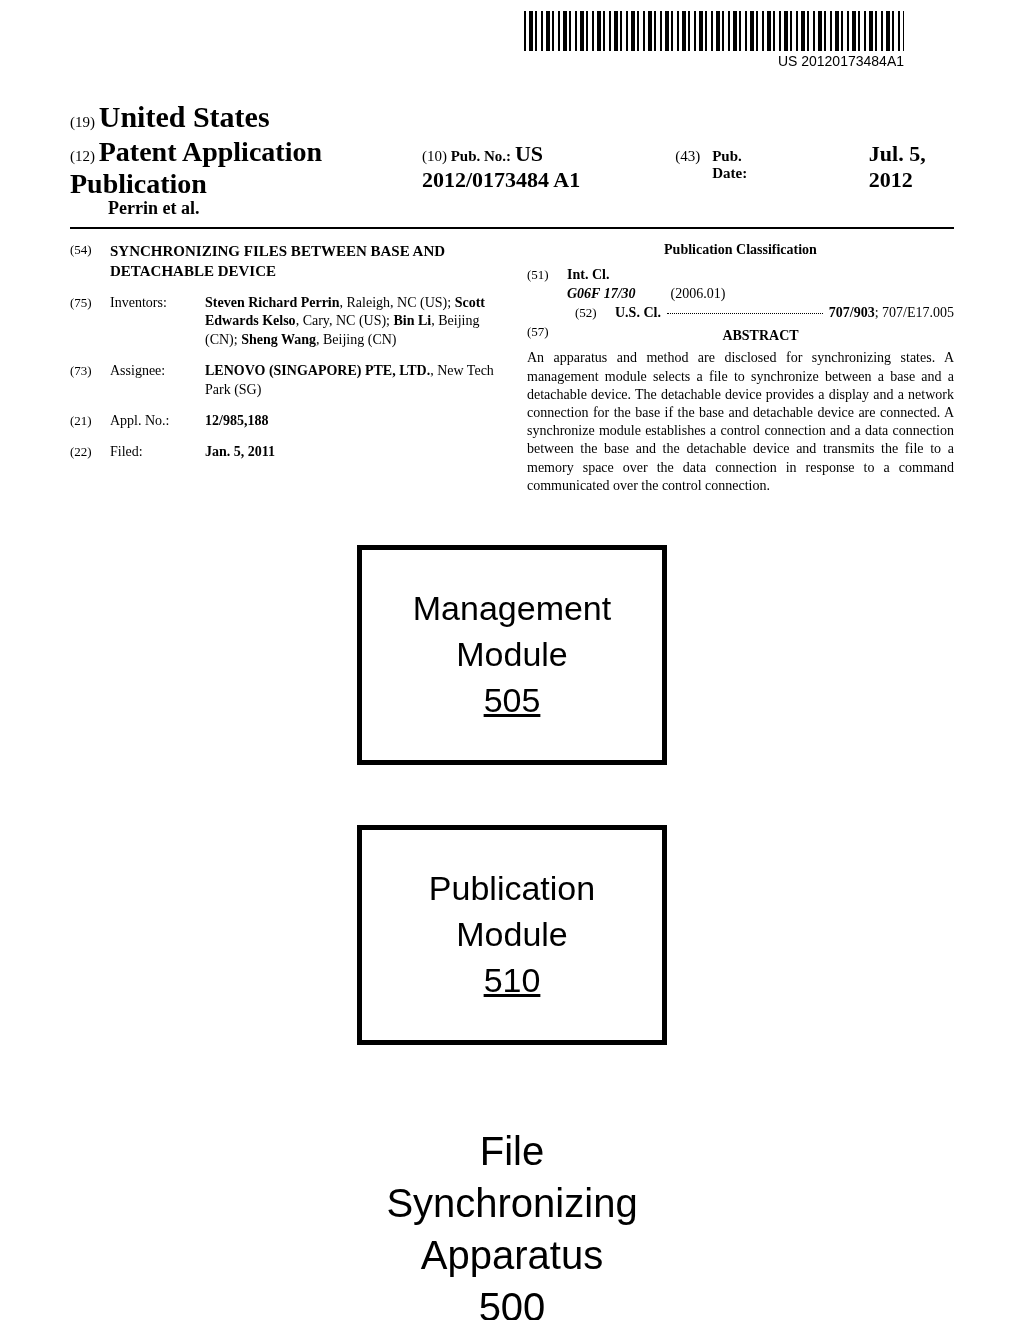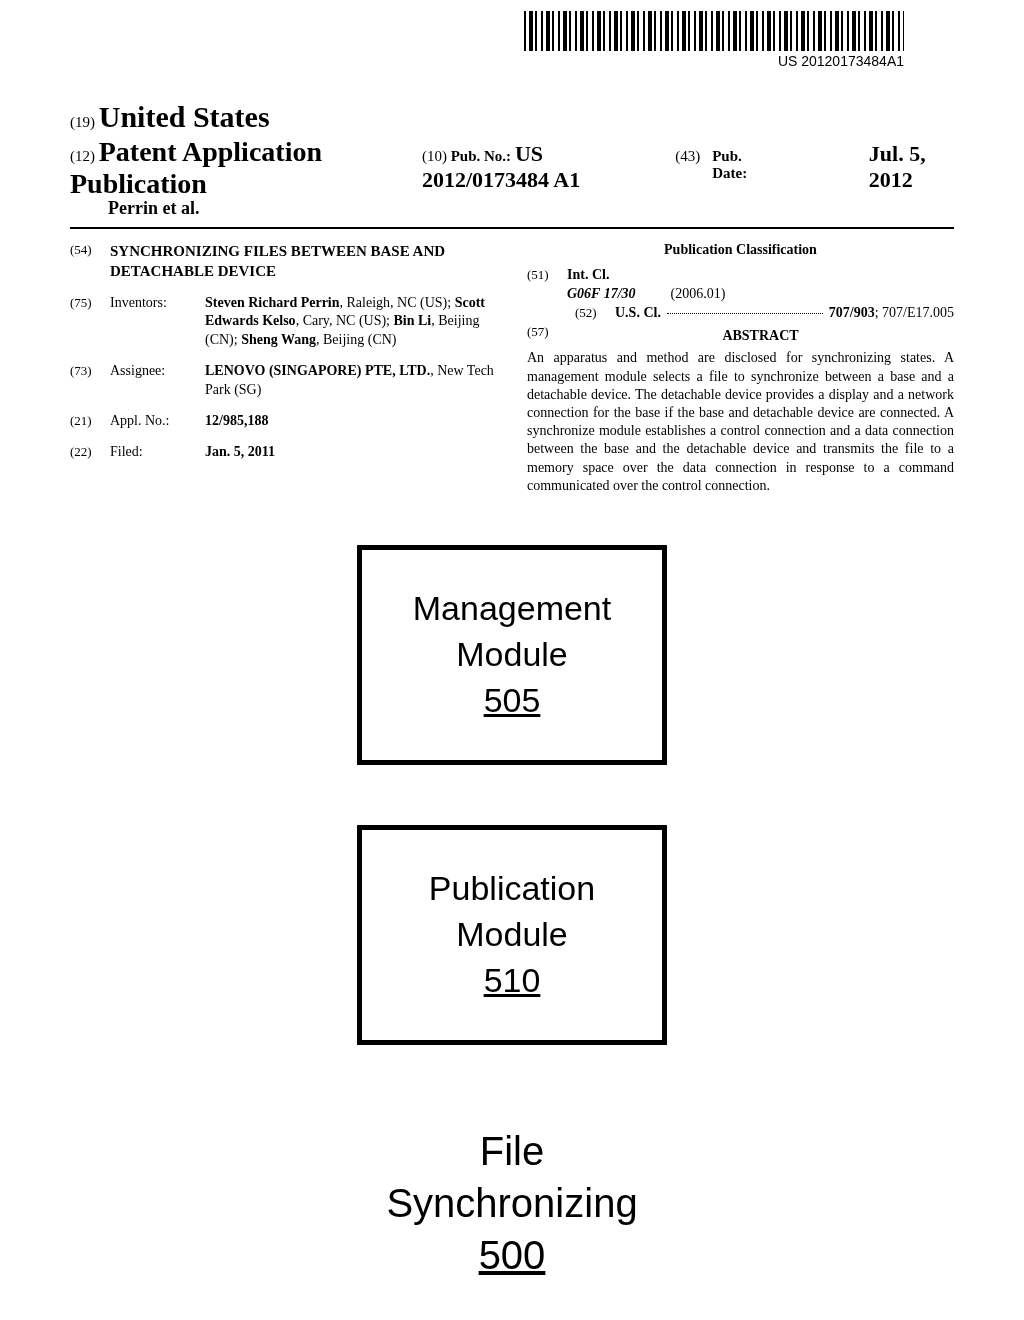--- a/index.html
+++ b/index.html
@@ -333,15 +333,16 @@
     </div>
     <div class="module-box">
       <div>Publication</div>
       <div>Module</div>
       <div class="num">510</div>
     </div>
   </div>
   <div class="apparatus-label">
     <div>File</div>
     <div>Synchronizing</div>
+    <div>Apparatus</div>
     <div class="num">500</div>
   </div>
 </div>
 
 </body></html>

